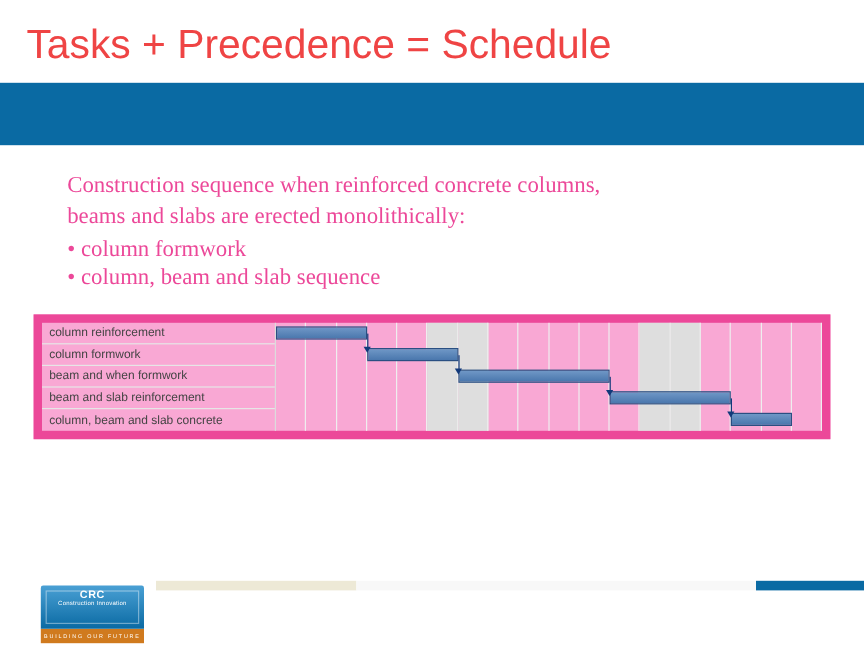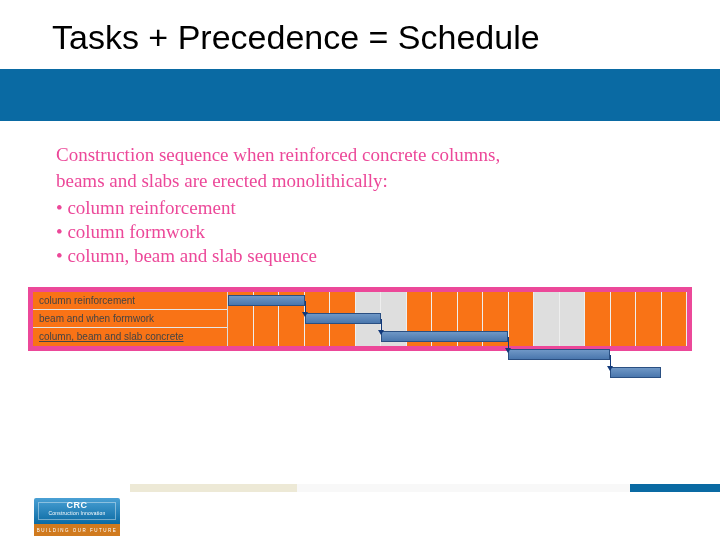--- a/index.html
+++ b/index.html
@@ -1,71 +1,72 @@
 <!DOCTYPE html>
 <html><head>
 <meta charset="utf-8">
 <style>
   * { box-sizing: border-box; margin: 0; padding: 0; }
   body { width: 720px; height: 540px; background: #fff; font-family: Arial, Helvetica, sans-serif; overflow: hidden; position: relative; }
   .title-block { padding: 18px 22px 12px 22px; }
-  .title { font-size: 34px; font-weight: 400; color: #000000; margin-left: 30px; }
+  .title { font-size: 34px; font-weight: 400; color: #ef4444; }
   .blue-bar { background: #0a6aa3; height: 52px; width: 100%; }
   .body-text { padding: 22px 56px 10px 56px; font-family: Georgia, 'Times New Roman', serif; font-size: 19px; line-height: 1.28; color: #ec4899; }
   .body-text .intro { margin-bottom: 2px; }
   .body-text .bullet { padding-left: 0; }
-  .chart-outer { margin: 8px 28px 0 28px; border: 5px solid #ec4899; background: #f97316; }
+  .chart-outer { margin: 8px 28px 0 28px; border: 7px solid #ec4899; background: #f9a8d4; }
   .chart { display: flex; }
   .labels-col { width: 195px; border-right: 1px solid #dcdcdc; }
   .label-row { height: 18px; border-bottom: 1px solid #e6e6e6; padding: 0 6px; font-size: 10px; color: #444; display: flex; align-items: center; }
-  .label-row:last-child { border-bottom: none; text-decoration: underline; }
+  .label-row:last-child { border-bottom: none; }
   .timeline { position: relative; flex: 1; }
   .timeline-bg { position: absolute; inset: 0; display: flex; }
   .tick { flex: 1; border-right: 1px solid #eee; }
   .tick.weekend { background: #dedede; }
   .bars { position: absolute; inset: 0; }
   .bar-row { height: 18px; position: relative; border-bottom: 1px solid transparent; }
   .bar { position: absolute; top: 3px; height: 11px; background: linear-gradient(#6f97c6,#4a77ad); border: 1px solid #2a4f82; }
   .link { position: absolute; border-color: #12397a; border-style: solid; border-width: 0; }
   .link-v { width: 0; border-left-width: 1px; }
   .arrow { position: absolute; width: 0; height: 0; border-left: 3px solid transparent; border-right: 3px solid transparent; border-top: 5px solid #12397a; }
   .footer { position: absolute; left: 0; right: 0; bottom: 0; height: 62px; }
   .footer-stripe { position: absolute; left: 130px; right: 0; top: 6px; height: 8px; display: flex; }
   .s1 { flex: 1; background: #ede9d6; }
   .s2 { flex: 2; background: #f8f8f8; }
   .s3 { width: 90px; background: #0a6aa3; }
   .logo { position: absolute; left: 34px; bottom: 4px; width: 86px; }
-  .logo-top { height: 26px; background: linear-gradient(#4aa0d4,#0a6aa3); border-radius: 2px 2px 0 0; position: relative; }
+  .logo-top { height: 36px; background: linear-gradient(#4aa0d4,#0a6aa3); border-radius: 2px 2px 0 0; position: relative; }
   .logo-top::before { content:""; position:absolute; inset:4px; border:1px solid rgba(255,255,255,.4); }
   .logo-crc { font-size: 9px; font-weight: bold; color: #fff; text-align: center; padding-top: 2px; letter-spacing: .5px; }
   .logo-sub { font-size: 5px; color: #fff; text-align: center; letter-spacing: .2px; }
   .logo-bot { height: 12px; background: #d07a1e; display:flex; align-items:center; justify-content:center; }
   .logo-bot span { font-size: 4.5px; color:#fff; letter-spacing:1.5px; }
 </style>
 </head>
 <body>
 
 <div class="title-block">
   <div class="title">Tasks + Precedence = Schedule</div>
 </div>
 <div class="blue-bar"></div>
 
 <div class="body-text">
   <div class="intro">Construction sequence when reinforced concrete columns,</div>
   <div class="intro">beams and slabs are erected monolithically:</div>
-  <div class="bullet">• column reinforcement</div>
   <div class="bullet">• column formwork</div>
   <div class="bullet">• column, beam and slab sequence</div>
 </div>
 
 <div class="chart-outer">
   <div class="chart">
     <div class="labels-col">
       <div class="label-row">column reinforcement</div>
+      <div class="label-row">column formwork</div>
       <div class="label-row">beam and when formwork</div>
+      <div class="label-row">beam and slab reinforcement</div>
       <div class="label-row">column, beam and slab concrete</div>
     </div>
     <div class="timeline">
       <div class="timeline-bg" id="timeline-bg">
           <div class="tick"></div>
           <div class="tick"></div>
           <div class="tick"></div>
           <div class="tick"></div>
           <div class="tick"></div>
           <div class="tick weekend"></div>

